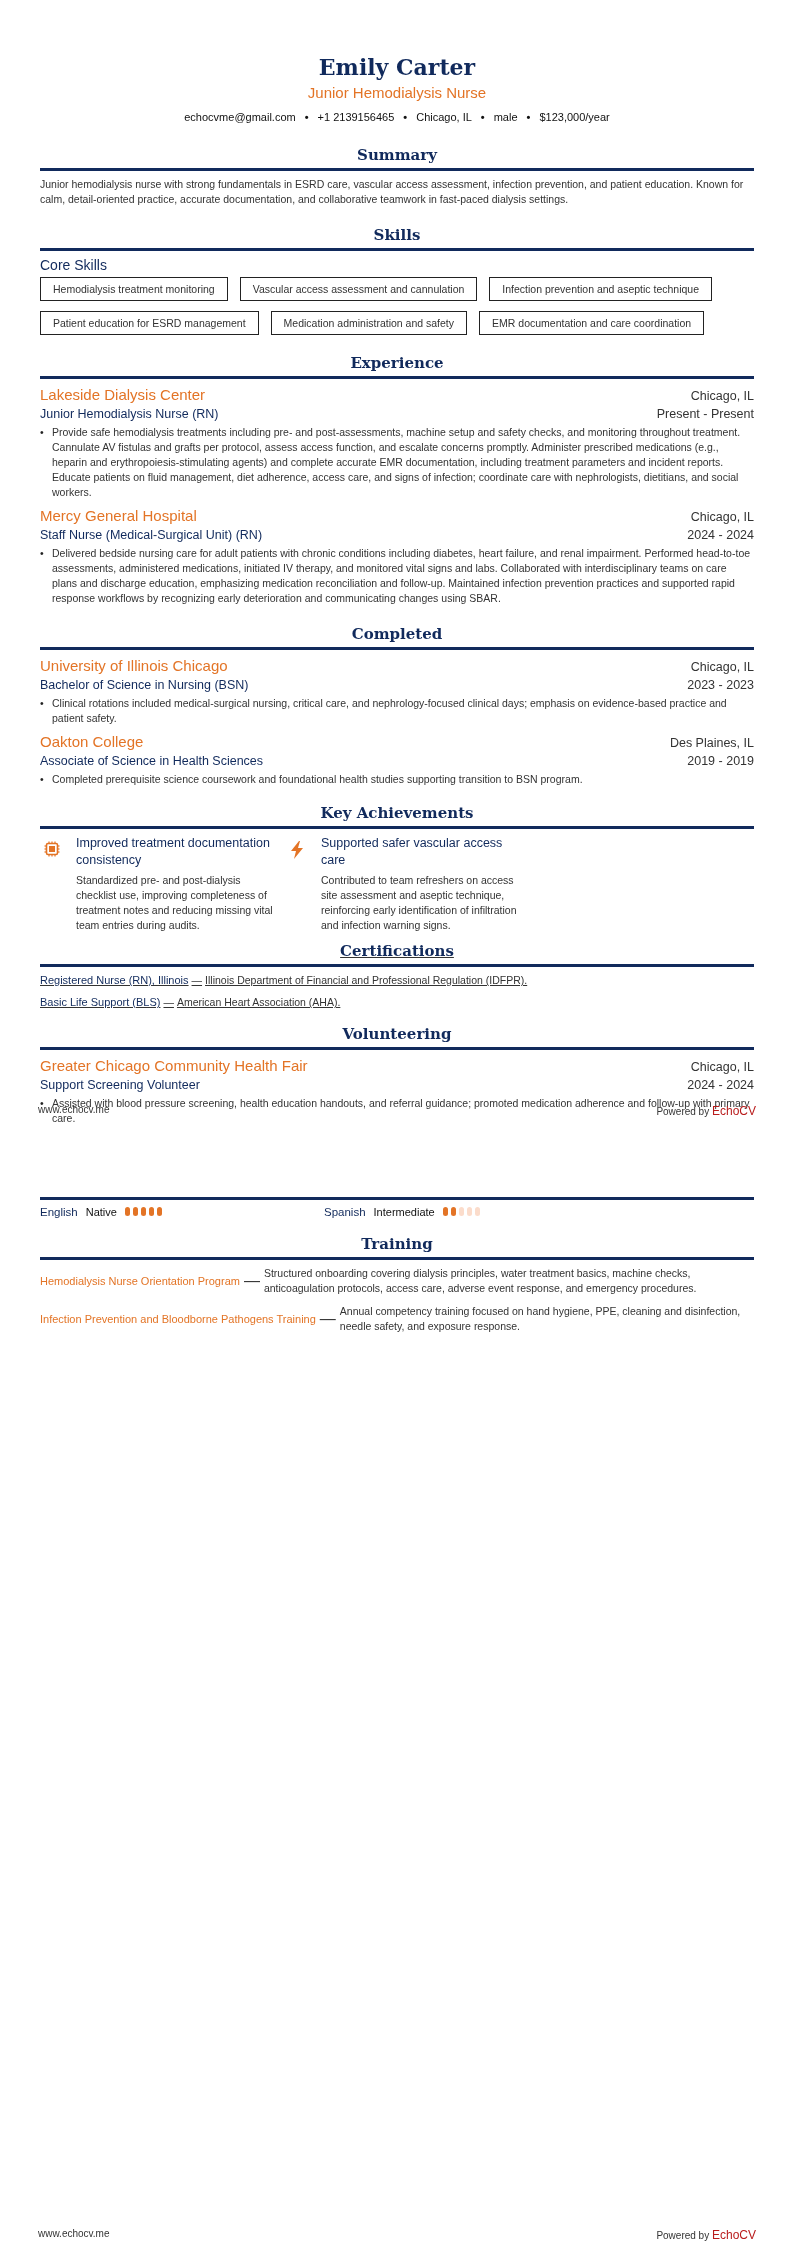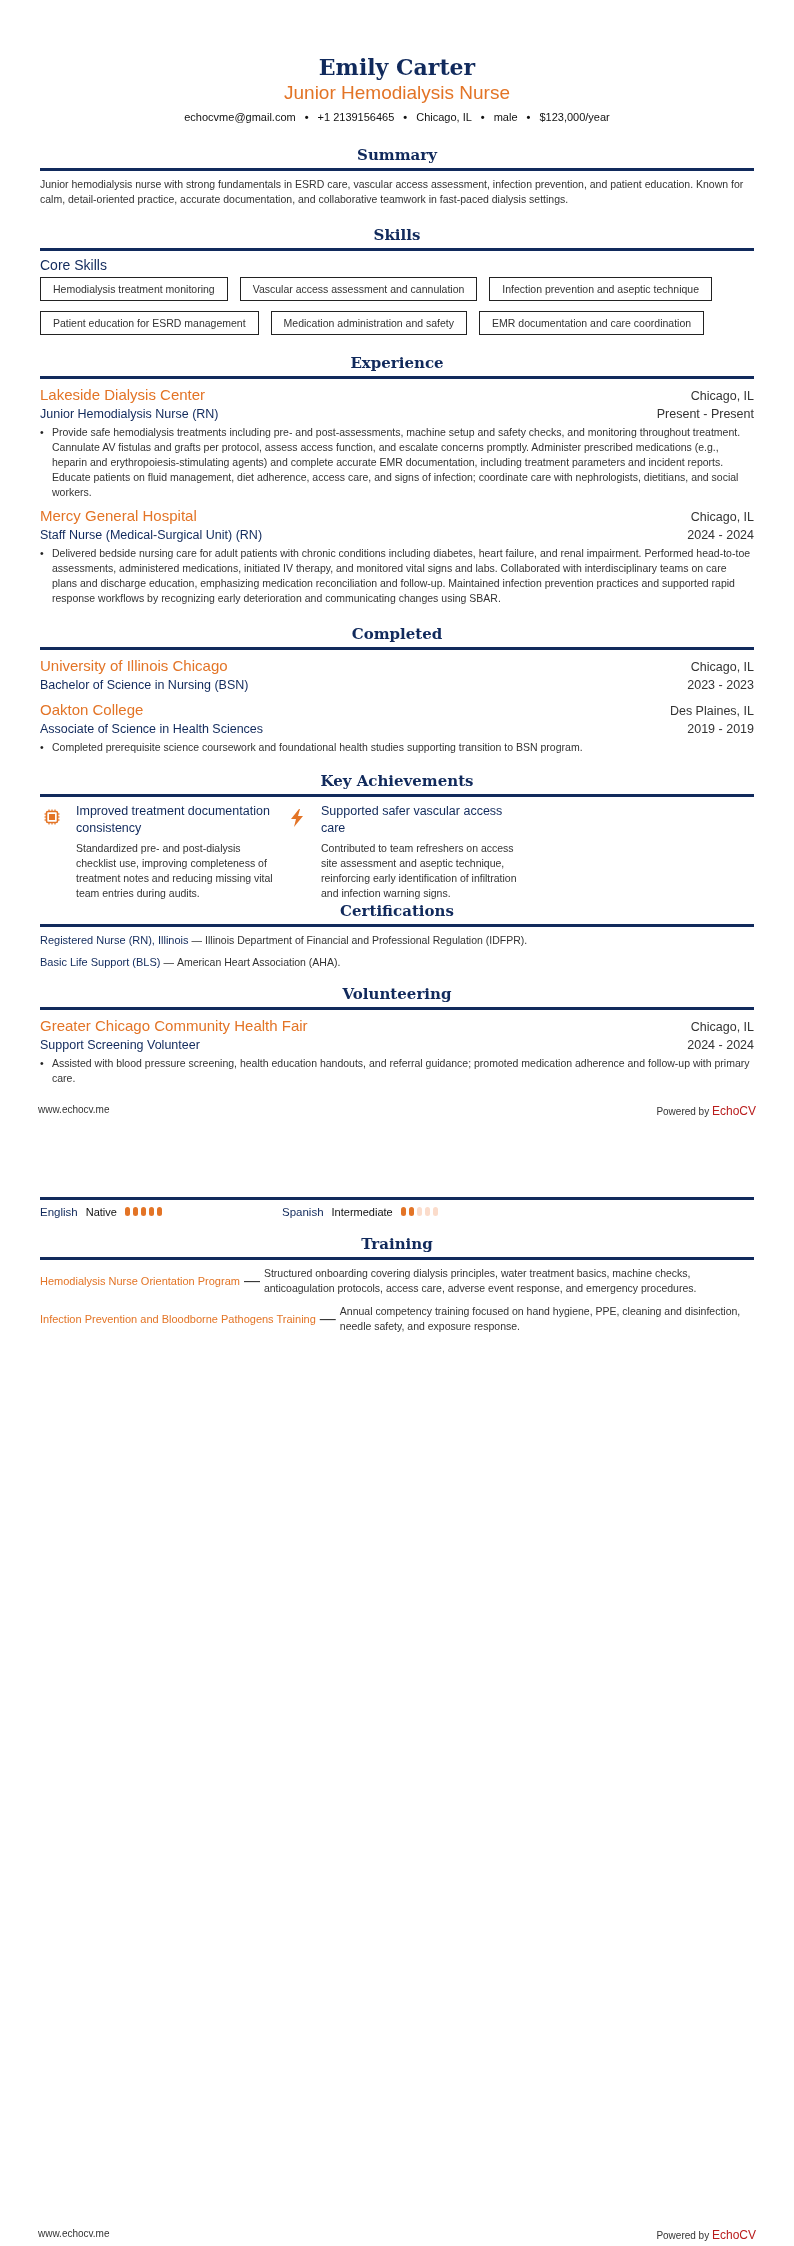--- a/index.html
+++ b/index.html
@@ -4,21 +4,21 @@
 <style>
   * { box-sizing: border-box; margin: 0; padding: 0; }
   html, body { width: 794px; background: #ffffff; }
   body { font-family: "Liberation Sans", sans-serif; color: #333; position: relative; height: 2246px; }
   .page { position: absolute; left: 0; width: 794px; }
   .page1 { top: 0; height: 1123px; }
   .page2 { top: 1123px; height: 1123px; }
   .content { padding: 17px 40px; }
 
   .name { text-align: center; font-family: "DejaVu Serif", serif; font-weight: bold; font-size: 22px; color: #112a5c; padding-top: 36px; line-height: 28px; }
-  .title { text-align: center; font-size: 19px; color: #e37426; margin-top: 2px; line-height: 20px; }
+  .title { text-align: center; font-size: 15px; color: #e37426; margin-top: 2px; line-height: 20px; }
   .contact { text-align: center; font-size: 11px; color: #111; margin-top: 6px; line-height: 16px; }
   .contact .sep { display: inline-block; margin: 0 9px; font-weight: bold; }
 
   .section-title { text-align: center; font-family: "DejaVu Serif", serif; font-weight: bold; font-size: 15px; color: #112a5c; line-height: 20px; }
   .section-rule { height: 3px; background: #112a5c; margin: 3px 0 6px; }
 
   .summary-text { font-size: 10.5px; line-height: 15px; color: #333; }
 
   .sub-heading { font-size: 14px; color: #112a5c; margin-bottom: 4px; }
   .skills-wrap { display: flex; flex-wrap: wrap; gap: 10px 12px; }
@@ -42,21 +42,21 @@
 
   .cert-line { font-size: 10.5px; line-height: 15px; margin-bottom: 7px; }
   .cert-name { color: #112a5c; font-size: 11px; }
   .cert-dash { color: #333; margin: 0 3px; }
   .cert-issuer { color: #333; }
 
   .footer { position: absolute; left: 38px; right: 38px; display: flex; justify-content: space-between; font-size: 10px; color: #333; }
   .footer .brand { color: #b91c1c; font-size: 12px; }
 
   .lang-row { display: flex; font-size: 11px; align-items: center; }
-  .lang-item { display: flex; align-items: center; width: 242px; }
+  .lang-item { display: flex; align-items: center; width: 284px; }
   .lang-name { color: #112a5c; margin-right: 8px; font-size: 11.5px; }
   .lang-level { color: #111; margin-right: 8px; }
   .dot { display: inline-block; width: 5px; height: 9px; border-radius: 3px; margin-right: 3px; background: #e37426; }
   .dot.off { background: #fbdccb; }
 
   .train-line { display: flex; align-items: center; margin-bottom: 8px; }
   .train-name { color: #e37426; font-size: 11px; white-space: nowrap; }
   .train-dash { margin: 0 4px; color: #333; }
   .train-desc { font-size: 10.5px; color: #333; line-height: 15px; }
 </style>
@@ -130,20 +130,23 @@
 
       <div class="entry">
         <div class="entry-row">
           <span class="org">University of Illinois Chicago</span>
           <span class="loc">Chicago, IL</span>
         </div>
         <div class="entry-row">
           <span class="role">Bachelor of Science in Nursing (BSN)</span>
           <span class="dates">2023 - 2023</span>
         </div>
+        <ul class="bullets">
+          <li>Clinical rotations included medical-surgical nursing, critical care, and nephrology-focused clinical days; emphasis on evidence-based practice and patient safety.</li>
+        </ul>
       </div>
 
       <div class="entry">
         <div class="entry-row">
           <span class="org">Oakton College</span>
           <span class="loc">Des Plaines, IL</span>
         </div>
         <div class="entry-row">
           <span class="role">Associate of Science in Health Sciences</span>
           <span class="dates">2019 - 2019</span>
@@ -191,21 +194,21 @@
             </svg>
           </div>
           <div>
             <div class="ach-title">Supported safer vascular access care</div>
             <div class="ach-desc">Contributed to team refreshers on access site assessment and aseptic technique, reinforcing early identification of infiltration and infection warning signs.</div>
           </div>
         </div>
       </div>
     </div>
 
-    <div style="margin-top:0;">
+    <div style="margin-top:8px;text-decoration:underline;">
       <div class="section-title">Certifications</div>
       <div class="section-rule"></div>
       <div class="cert-line">
         <span class="cert-name">Registered Nurse (RN), Illinois</span><span class="cert-dash">—</span><span class="cert-issuer">Illinois Department of Financial and Professional Regulation (IDFPR).</span>
       </div>
       <div class="cert-line">
         <span class="cert-name">Basic Life Support (BLS)</span><span class="cert-dash">—</span><span class="cert-issuer">American Heart Association (AHA).</span>
       </div>
     </div>
 

